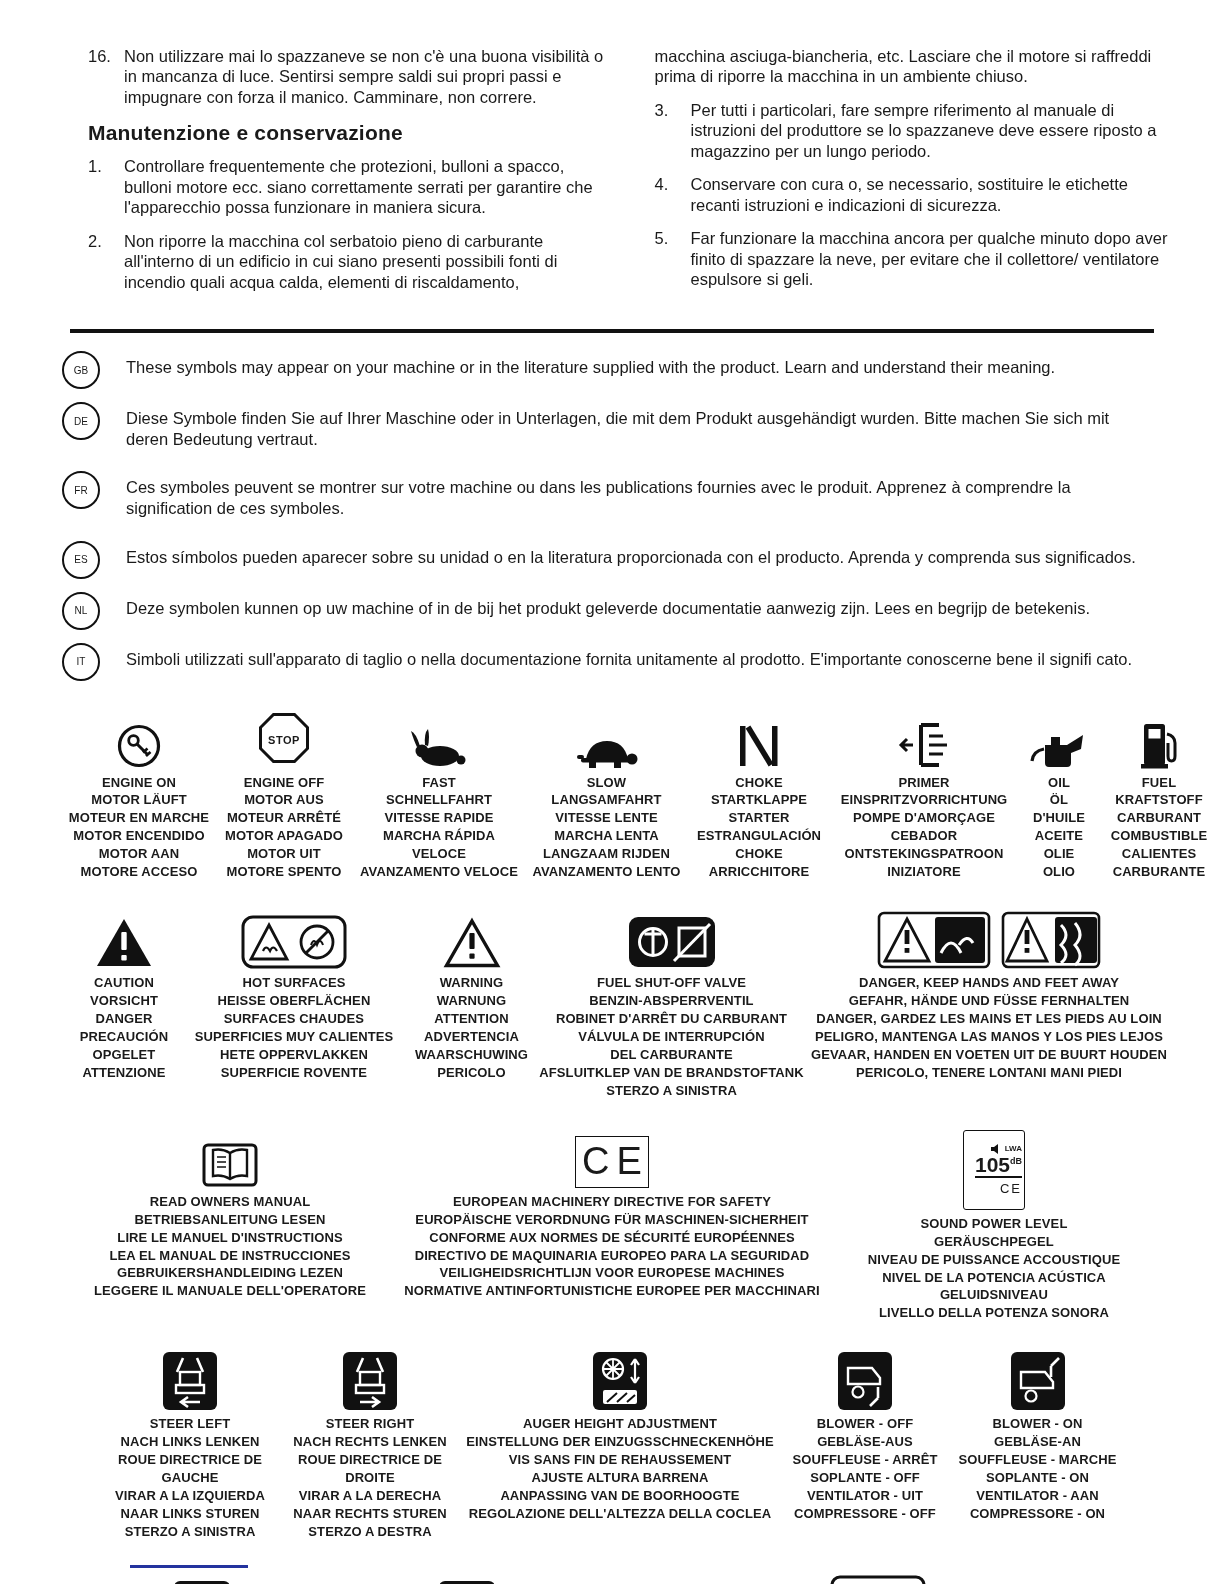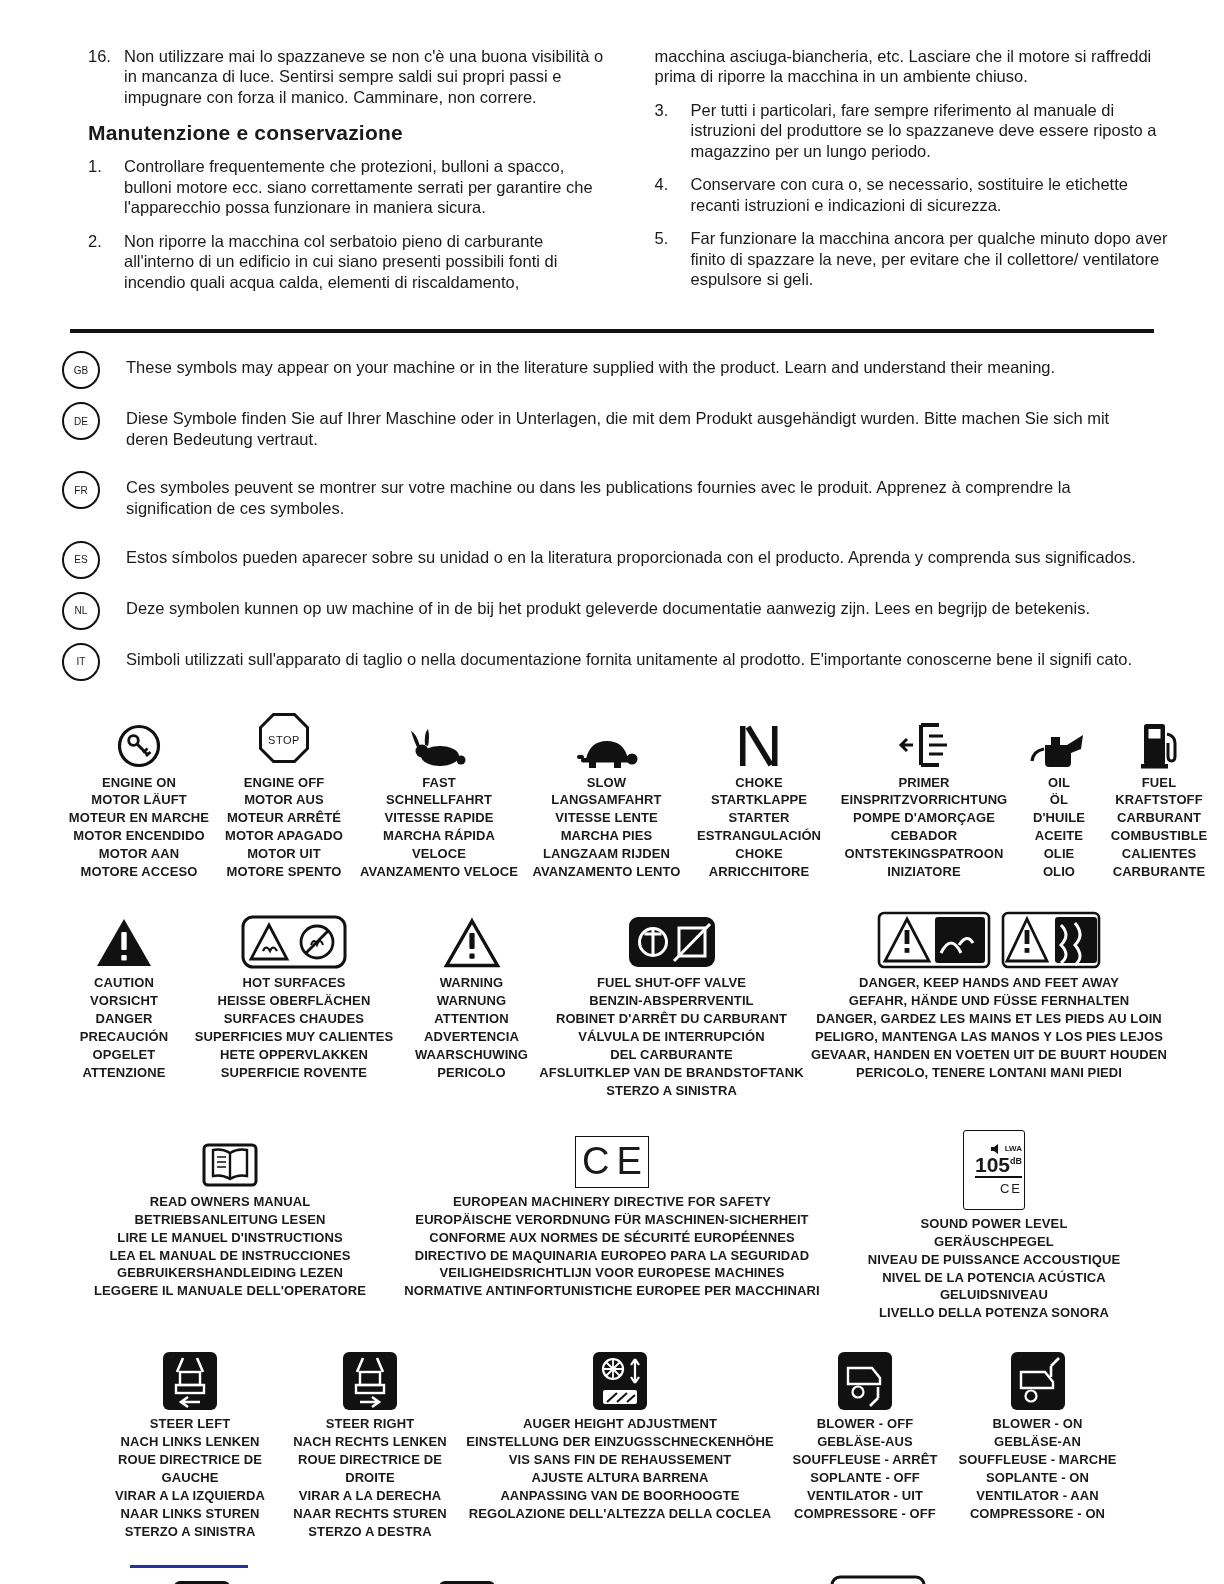--- a/index.html
+++ b/index.html
@@ -75,21 +75,21 @@
     text-align: center;
     line-height: 1.38;
     letter-spacing: 0.1px;
   }
   .icon-pair { display: flex; gap: 10px; align-items: flex-end; }
 
   .stop-wrap { position: relative; }
   .stop-text {
     position: absolute; left: 0; top: 0; width: 100%; height: 100%;
     display: flex; align-items: center; justify-content: center;
-    font-size: 11px; font-weight: normal; letter-spacing: 0.5px;
+    font-size: 11px; font-weight: bold; letter-spacing: 0.5px;
   }
 
   .ce-box {
     width: 74px; height: 52px;
     border: 1.5px solid #111;
     display: flex; align-items: center; justify-content: center;
   }
   .ce-text { font-size: 38px; font-weight: 400; letter-spacing: 7px; padding-left: 7px; }
 
   .sound-box {
@@ -242,21 +242,21 @@
           <rect x="7" y="25" width="50" height="4.5" rx="2" fill="#111"></rect>
           <rect x="15" y="29" width="7" height="6" fill="#111"></rect>
           <rect x="40" y="29" width="7" height="6" fill="#111"></rect>
           <rect x="3" y="22" width="7" height="4" rx="2" fill="#111"></rect>
         </svg>
       </div>
       <div class="label">
           <div>SLOW</div>
           <div>LANGSAMFAHRT</div>
           <div>VITESSE LENTE</div>
-          <div>MARCHA PIES</div>
+          <div>MARCHA LENTA</div>
           <div>LANGZAAM RIJDEN</div>
           <div>AVANZAMENTO LENTO</div>
         </div>
     </div>
     <div class="sym" style="width:140px">
       <div class="icon">
         <svg width="48" height="46" viewBox="0 0 48 46">
           <rect x="5" y="3" width="5.5" height="40" fill="#111"></rect>
           <rect x="37" y="3" width="5.5" height="40" fill="#111"></rect>
           <line x1="13" y1="4" x2="36" y2="42" stroke="#111" stroke-width="5.5"></line>

